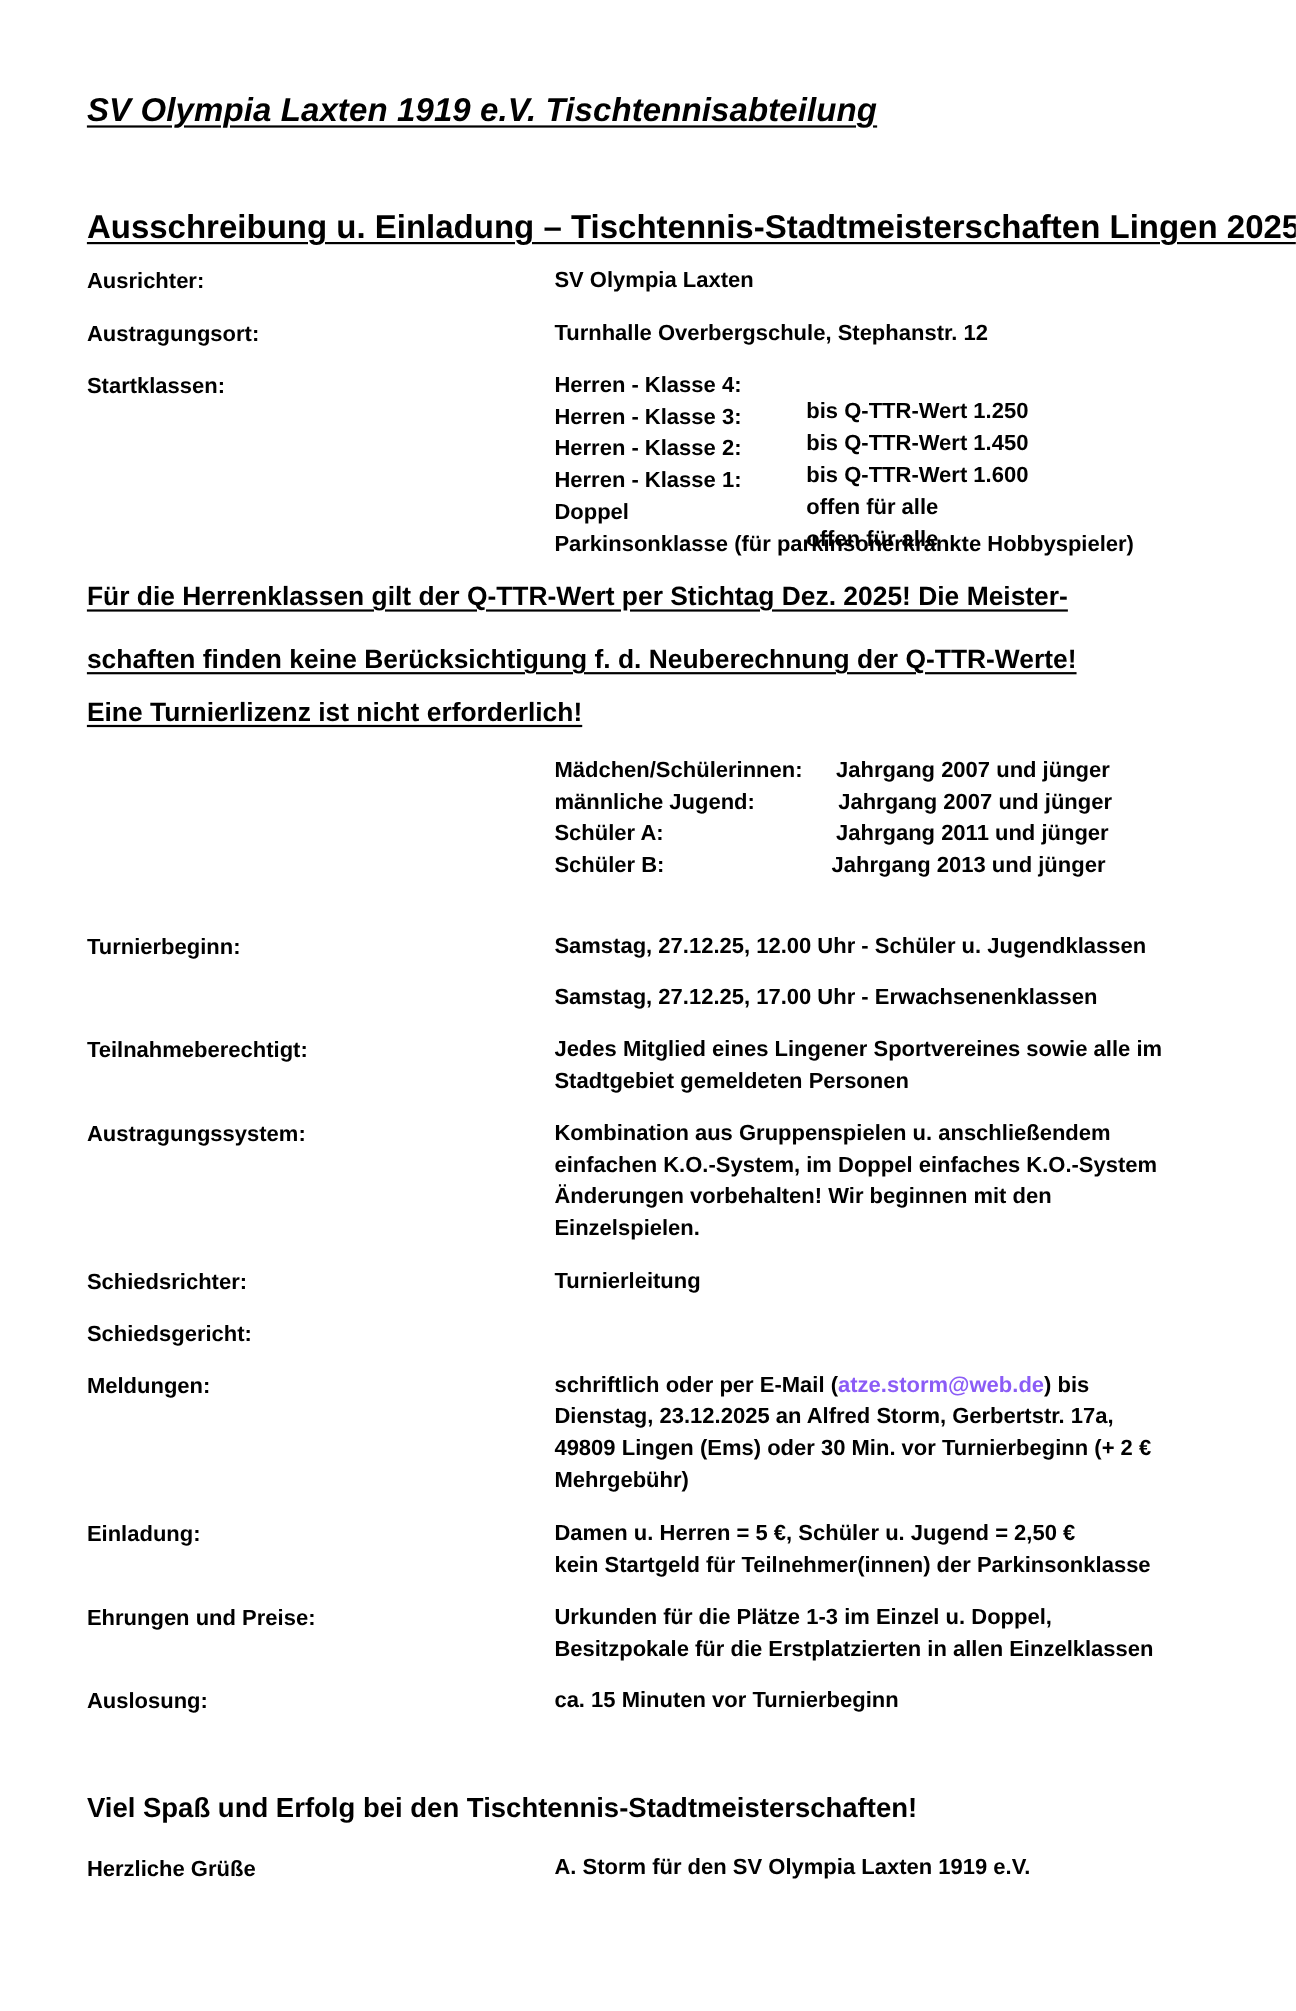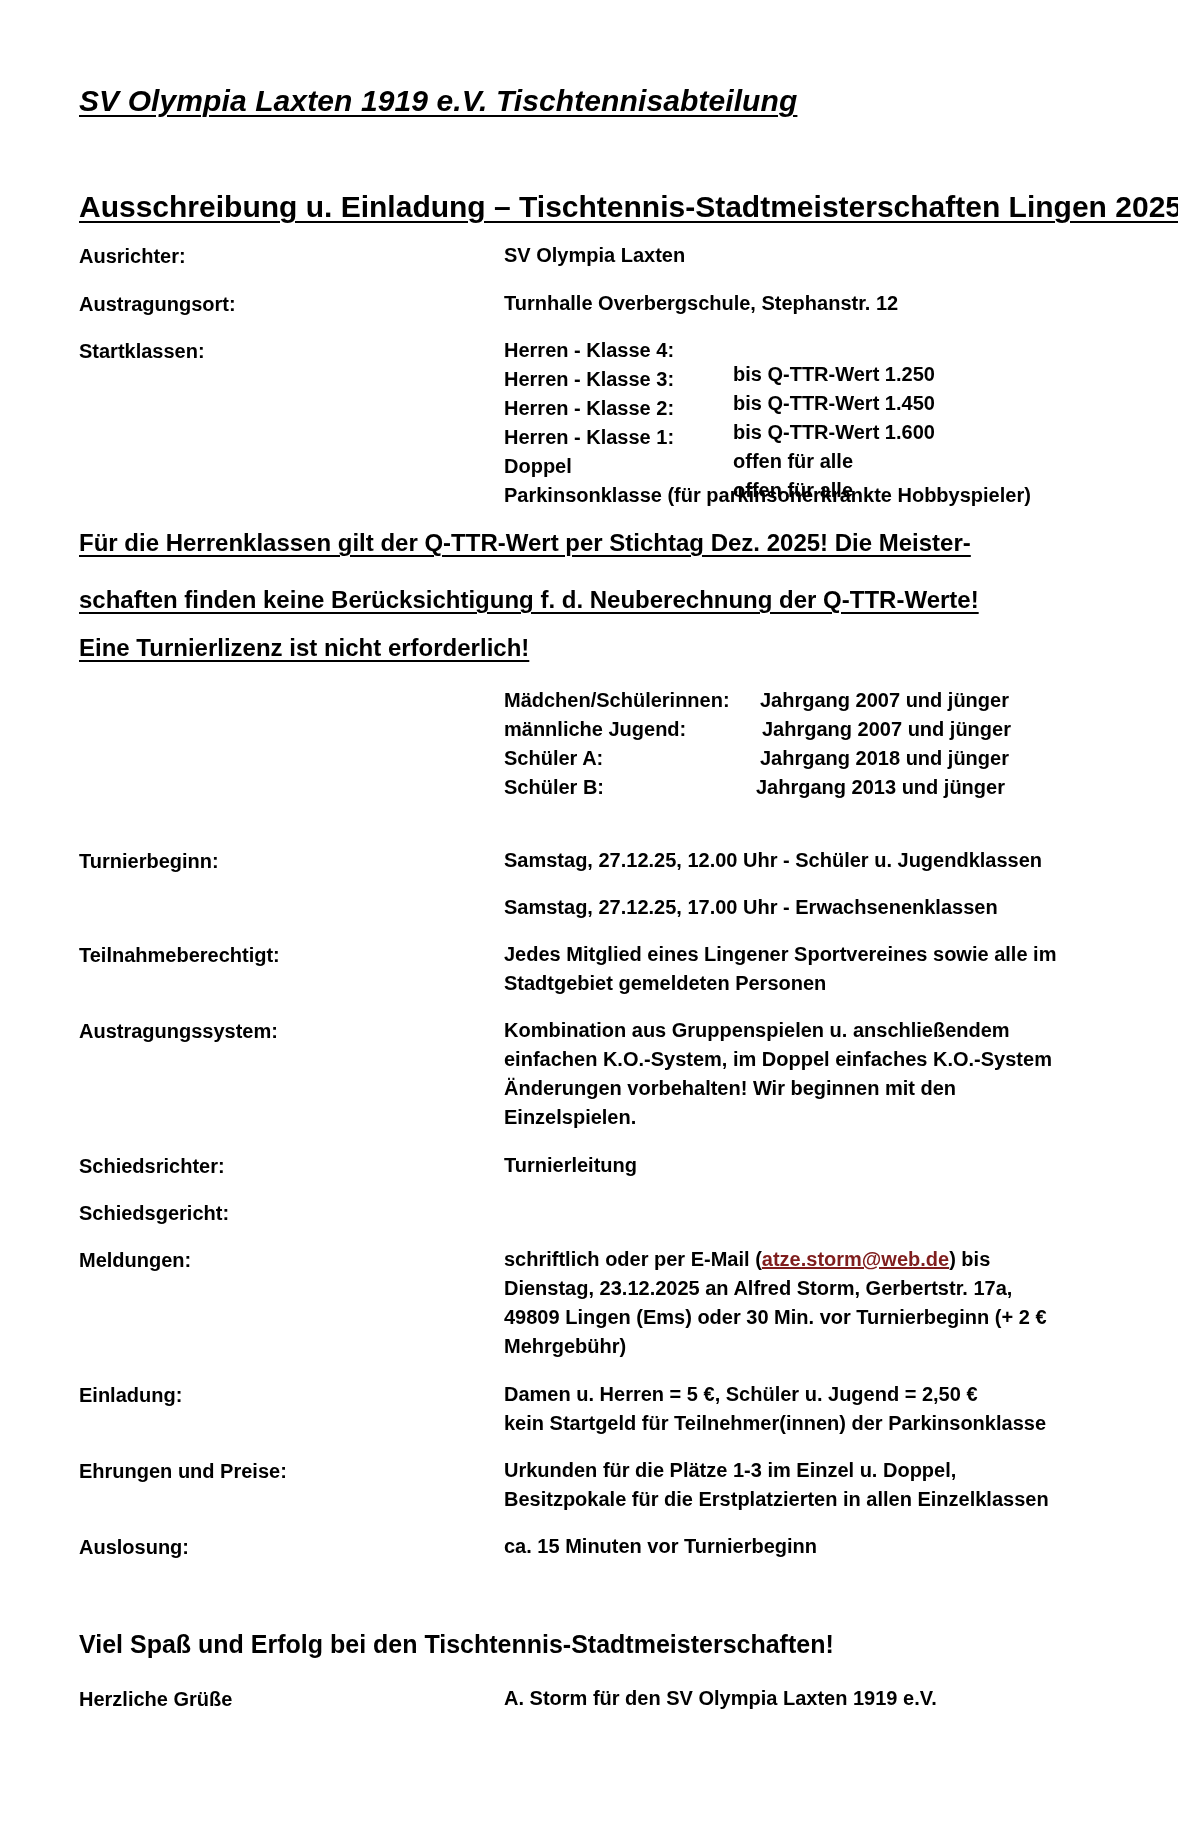--- a/index.html
+++ b/index.html
@@ -7,21 +7,21 @@
          font-family: "Liberation Sans", "DejaVu Sans", sans-serif; color: #000; font-weight: bold; }
   .page { position: absolute; left: 0; top: 0; width: 1026px; height: 1828px; }
   .abs { position: absolute; white-space: nowrap; }
   .title { left: 79px; top: 84px; font-size: 30px; font-style: italic; text-decoration: underline; text-decoration-thickness: 2px; text-underline-offset: 4px; letter-spacing: 0.1px; }
   .subtitle { left: 79px; top: 190px; font-size: 30px; text-decoration: underline; text-decoration-thickness: 2px; text-underline-offset: 4px; }
   .lbl { left: 79px; font-size: 20px; }
   .val { left: 488px; font-size: 20px; line-height: 29px; margin-left: 16px; }
   .val2 { left: 733px; font-size: 20px; line-height: 29px; margin-top: 24px; }
   .notice { left: 79px; font-size: 24px; text-decoration: underline; text-decoration-thickness: 2px; text-underline-offset: 4px; }
   .closing { left: 79px; top: 1630px; font-size: 25px; }
-  .email { color: #7f1d1d; text-decoration: underline; }
+  .email { color: #8b5cf6; }
   .lines div { height: 29px; }
 </style>
 </head>
 <body>
 
 <div class="page">
 
   <div class="abs title">SV Olympia Laxten 1919 e.V. Tischtennisabteilung</div>
   <div class="abs subtitle">Ausschreibung u. Einladung – Tischtennis-Stadtmeisterschaften Lingen 2025</div>
 
@@ -54,21 +54,21 @@
 
   <div class="abs val lines" style="top:686px">
     <div>Mädchen/Schülerinnen:</div>
     <div>männliche Jugend:</div>
     <div>Schüler A:</div>
     <div>Schüler B:</div>
   </div>
   <div class="abs lines" style="top:686px; left:760px; font-size:20px; line-height:29px;">
     <div>Jahrgang 2007 und jünger</div>
     <div style="margin-left:2px">Jahrgang 2007 und jünger</div>
-    <div>Jahrgang 2018 und jünger</div>
+    <div>Jahrgang 2011 und jünger</div>
     <div style="margin-left:-4px">Jahrgang 2013 und jünger</div>
   </div>
 
   <div class="abs lbl" style="top:850px">Turnierbeginn:</div>
   <div class="abs val" style="top:846px">Samstag, 27.12.25, 12.00 Uhr - Schüler u. Jugendklassen</div>
   <div class="abs val" style="top:893px">Samstag, 27.12.25, 17.00 Uhr - Erwachsenenklassen</div>
 
   <div class="abs lbl" style="top:944px">Teilnahmeberechtigt:</div>
   <div class="abs val lines" style="top:940px">
     <div>Jedes Mitglied eines Lingener Sportvereines sowie alle im</div>

